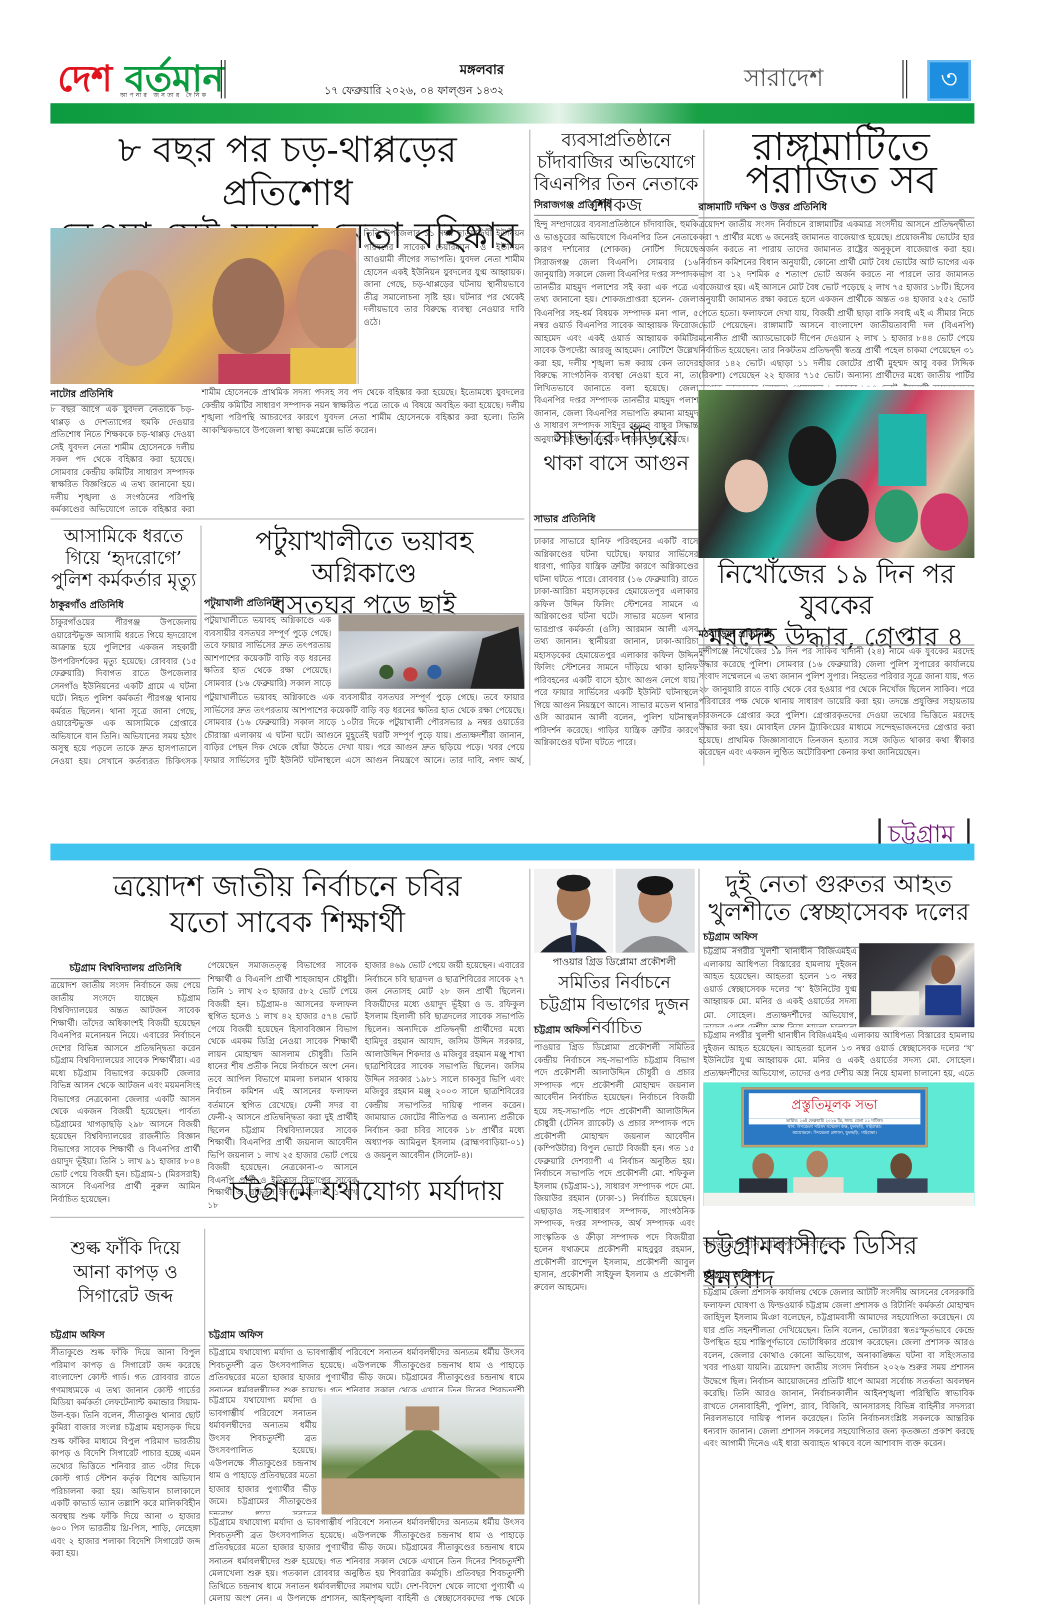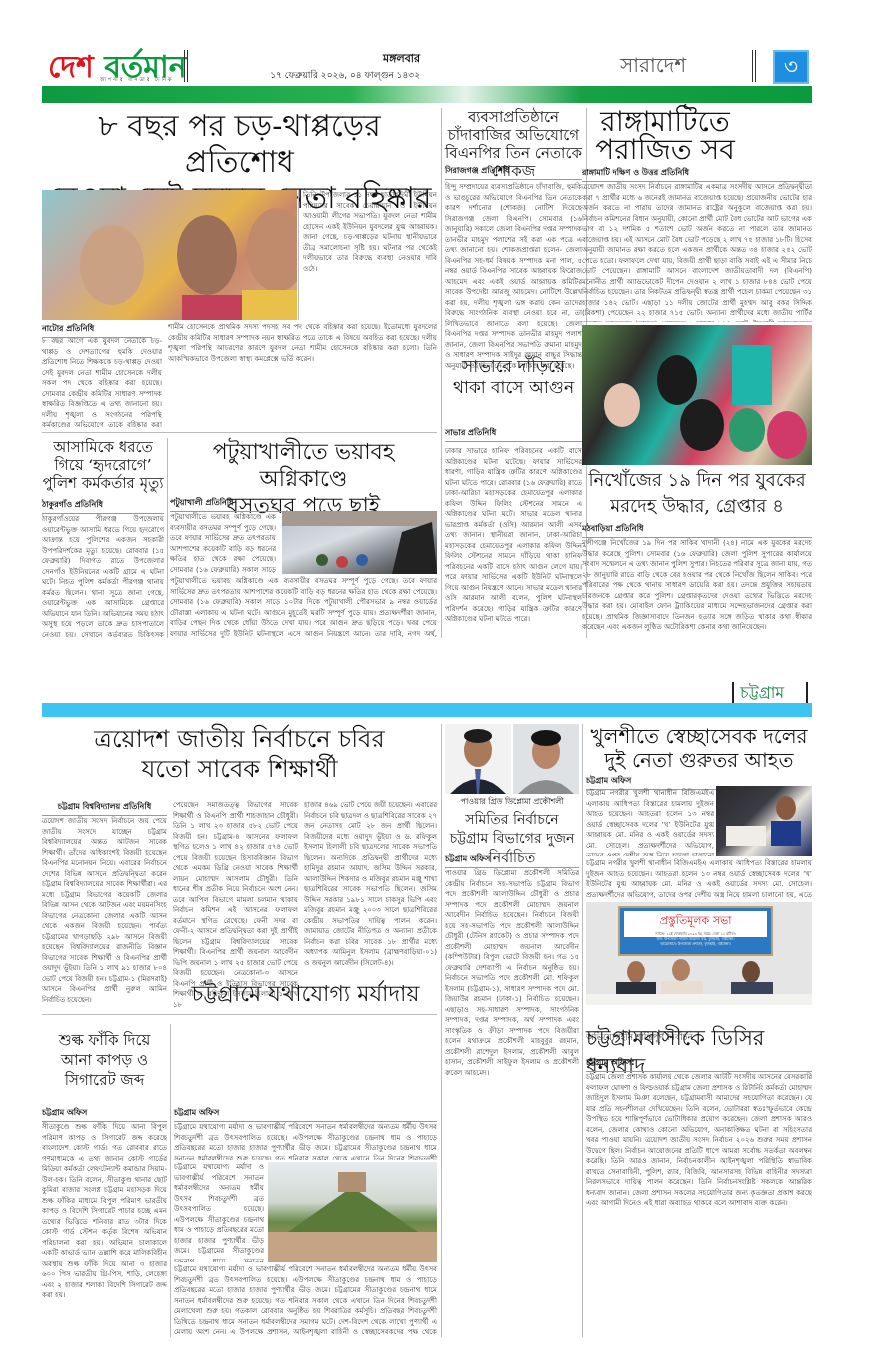--- a/index.html
+++ b/index.html
@@ -17,21 +17,21 @@
 .sec-sep{left:752px;top:50px;width:4px;height:32px;border-left:1px solid #333;border-right:1px solid #333}
 .page-no{left:773px;top:50px;width:36px;height:34px;background:#1d8ee0;border:2px solid #6bbaf0;color:#fff;font-size:22px;text-align:center;line-height:30px}
 .green-bar{left:42px;top:86px;width:770px;height:17px;background:linear-gradient(90deg,#0c9a40 0%,#29b050 40%,#e6f3ea 55%,#18a045 70%,#0a9a3e 100%)}
 .headline{font-family:"DejaVu Serif",serif;color:#111;text-align:center;line-height:1.2}
 .byline{font-size:8px;font-weight:bold;border-bottom:1px solid #999;padding-bottom:2px}
 .body-text{font-size:7px;line-height:10.5px;color:#333;text-align:justify;overflow:hidden}
 .photo{overflow:hidden}
 .rule-v{width:1px;background:#bbb}
 .rule-h{height:1px;background:#bbb}
 .blue-bar{left:42px;top:703px;width:770px;height:14px;background:#3ec4ef}
-.ctg-label{left:740px;top:680px;font-size:16px;color:#15803d;font-family:"DejaVu Serif",serif}
+.ctg-label{left:740px;top:680px;font-size:20px;color:#701a75;font-family:"DejaVu Serif",serif}
 .ctg-sep-l{left:732px;top:682px;width:2px;height:22px;background:#222}
 .ctg-sep-r{left:806px;top:682px;width:2px;height:22px;background:#222}
 .kicker{font-size:9px;color:#333}
 </style>
 </head>
 <body>
 
 <div class="abs masthead-logo">
   <span class="logo-red">দেশ</span>
   <span class="logo-green">বর্তমান</span>
@@ -68,37 +68,37 @@
 <div class="abs rule-v" style="left:441px;top:108px;height:530px;"></div>
 <div class="abs headline" style="left:445px;top:108px;width:137px;font-size:15px;line-height:18px;">ব্যবসাপ্রতিষ্ঠানে চাঁদাবাজির অভিযোগে বিএনপির তিন নেতাকে শোকজ</div>
 <div class="abs byline" style="left:445px;top:164px;width:137px;">সিরাজগঞ্জ প্রতিনিধি</div>
 <div class="abs body-text" style="left:445px;top:182px;width:137px;height:190px;">হিন্দু সম্প্রদায়ের ব্যবসাপ্রতিষ্ঠানে চাঁদাবাজি, হুমকি ও ভাঙচুরের অভিযোগে বিএনপির তিন নেতাকে কারণ দর্শানোর (শোকজ) নোটিশ দিয়েছে সিরাজগঞ্জ জেলা বিএনপি। সোমবার (১৬ জানুয়ারি) সকালে জেলা বিএনপির দপ্তর সম্পাদক তানভীর মাহমুদ পলাশের সই করা এক পত্রে এ তথ্য জানানো হয়। শোকজপ্রাপ্তরা হলেন- জেলা বিএনপির সহ-ধর্ম বিষয়ক সম্পাদক মনা পাল, ৫ নম্বর ওয়ার্ড বিএনপির সাবেক আহ্বায়ক ফিরোজ আহমেদ এবং একই ওয়ার্ড আহ্বায়ক কমিটির সাবেক উপদেষ্টা আরজু আহমেদ। নোটিশে উল্লেখ করা হয়, দলীয় শৃঙ্খলা ভঙ্গ করায় কেন তাদের বিরুদ্ধে সাংগঠনিক ব্যবস্থা নেওয়া হবে না, তা লিখিতভাবে জানাতে বলা হয়েছে। জেলা বিএনপির দপ্তর সম্পাদক তানভীর মাহমুদ পলাশ জানান, জেলা বিএনপির সভাপতি রুমানা মাহমুদ ও সাধারণ সম্পাদক সাইদুর রহমান বাচ্চুর সিদ্ধান্ত অনুযায়ী ওই তিন নেতাকে শোকজ করা হয়েছে।</div>
 
 <div class="abs headline" style="left:445px;top:356px;width:137px;font-size:17px;line-height:21px;">সাভারে দাঁড়িয়ে থাকা বাসে আগুন</div>
 <div class="abs byline" style="left:445px;top:426px;width:137px;">সাভার প্রতিনিধি</div>
 <div class="abs body-text" style="left:445px;top:446px;width:137px;height:190px;">ঢাকার সাভারে হানিফ পরিবহনের একটি বাসে অগ্নিকাণ্ডের ঘটনা ঘটেছে। ফায়ার সার্ভিসের ধারণা, গাড়ির যান্ত্রিক ত্রুটির কারণে অগ্নিকাণ্ডের ঘটনা ঘটতে পারে। রোববার (১৬ ফেব্রুয়ারি) রাতে ঢাকা-আরিচা মহাসড়কের হেমায়েতপুর এলাকার কফিল উদ্দিন ফিলিং স্টেশনের সামনে এ অগ্নিকাণ্ডের ঘটনা ঘটে। সাভার মডেল থানার ভারপ্রাপ্ত কর্মকর্তা (ওসি) আরমান আলী এসব তথ্য জানান। স্থানীয়রা জানান, ঢাকা-আরিচা মহাসড়কের হেমায়েতপুর এলাকার কফিল উদ্দিন ফিলিং স্টেশনের সামনে দাঁড়িয়ে থাকা হানিফ পরিবহনের একটি বাসে হঠাৎ আগুন লেগে যায়। পরে ফায়ার সার্ভিসের একটি ইউনিট ঘটনাস্থলে গিয়ে আগুন নিয়ন্ত্রণে আনে। সাভার মডেল থানার ওসি আরমান আলী বলেন, পুলিশ ঘটনাস্থল পরিদর্শন করেছে। গাড়ির যান্ত্রিক ত্রুটির কারণে অগ্নিকাণ্ডের ঘটনা ঘটতে পারে।</div>
 
 <div class="abs rule-v" style="left:586px;top:108px;height:530px;"></div>
-<div class="abs headline" style="left:554px;top:108px;width:222px;font-size:28px;line-height:28px;text-align:center;">
+<div class="abs headline" style="left:590px;top:108px;width:222px;font-size:32px;line-height:28px;text-align:center;">
   <div>রাঙ্গামাটিতে পরাজিত সব</div>
 </div>
 <div class="abs byline" style="left:582px;top:166px;width:230px;">রাঙ্গামাটি দক্ষিণ ও উত্তর প্রতিনিধি</div>
 <div class="abs body-text" style="left:582px;top:182px;width:230px;height:140px;">ত্রয়োদশ জাতীয় সংসদ নির্বাচনে রাঙ্গামাটির একমাত্র সংসদীয় আসনে প্রতিদ্বন্দ্বীতা করা ৭ প্রার্থীর মধ্যে ৬ জনেরই জামানত বাজেয়াপ্ত হয়েছে। প্রয়োজনীয় ভোটের হার অর্জন করতে না পারায় তাদের জামানত রাষ্ট্রের অনুকূলে বাজেয়াপ্ত করা হয়। নির্বাচন কমিশনের বিধান অনুযায়ী, কোনো প্রার্থী মোট বৈধ ভোটের আট ভাগের এক ভাগ বা ১২ দশমিক ৫ শতাংশ ভোট অর্জন করতে না পারলে তার জামানত বাজেয়াপ্ত হয়। এই আসনে মোট বৈধ ভোট পড়েছে ২ লাখ ৭৫ হাজার ১৮টি। হিসেব অনুযায়ী জামানত রক্ষা করতে হলে একজন প্রার্থীকে অন্তত ৩৪ হাজার ২৫২ ভোট পেতে হতো। ফলাফলে দেখা যায়, বিজয়ী প্রার্থী ছাড়া বাকি সবাই এই এ সীমার নিচে ভোট পেয়েছেন। রাঙ্গামাটি আসনে বাংলাদেশ জাতীয়তাবাদী দল (বিএনপি) মনোনীত প্রার্থী অ্যাডভোকেট দীপেন দেওয়ান ২ লাখ ১ হাজার ৮৪৪ ভোট পেয়ে নির্বাচিত হয়েছেন। তার নিকটতম প্রতিদ্বন্দ্বী স্বতন্ত্র প্রার্থী পহেল চাকমা পেয়েছেন ৩১ হাজার ১৪২ ভোট। এছাড়া ১১ দলীয় জোটের প্রার্থী মুহম্মদ আবু বকর সিদ্দিক (রিকশা) পেয়েছেন ২২ হাজার ৭১৫ ভোট। অন্যান্য প্রার্থীদের মধ্যে জাতীয় পার্টির অশোক তালুকদার (লাঙ্গল) পেয়েছেন ২ হাজার ৯৭৪ ভোট, ইসলামী আন্দোলনের মো. জসিম উদ্দিন (হাতপাখা) পেয়েছেন ৩ হাজার ৬৭২ ভোট, জুই চাকমা (ফেলনা) পেয়েছেন ১ হাজার ৭০ ভোট এবং মিঠু চাকমা (ট্রাক) পেয়েছেন ৪৪৯ ভোট।</div>
 
 <div class="abs photo" style="left:582px;top:325px;width:230px;height:140px;background:linear-gradient(120deg,#5c8a4a 0%,#2a2a2a 25%,#20b0a0 45%,#d04060 60%,#e0c8b0 80%,#506040 100%);">
   <svg width="230" height="140">
     <ellipse cx="40" cy="80" rx="18" ry="22" fill="#e6c2b0"></ellipse>
     <ellipse cx="95" cy="55" rx="20" ry="25" fill="#1a1a1a"></ellipse>
     <ellipse cx="120" cy="100" rx="22" ry="26" fill="#1d1d1d"></ellipse>
     <ellipse cx="165" cy="105" rx="18" ry="22" fill="#2c9a6c"></ellipse>
     <ellipse cx="205" cy="110" rx="20" ry="24" fill="#d03a6a"></ellipse>
     <rect x="150" y="20" width="40" height="60" fill="#1fb5ab"></rect>
   </svg>
 </div>
-<div class="abs headline" style="left:582px;top:467px;width:230px;font-size:18px;line-height:26px;">
+<div class="abs headline" style="left:582px;top:467px;width:230px;font-size:22px;line-height:26px;">
   <div>নিখোঁজের ১৯ দিন পর যুবকের</div>
   <div>মরদেহ উদ্ধার, গ্রেপ্তার ৪</div>
 </div>
 <div class="abs byline" style="left:582px;top:522px;width:230px;">মঠবাড়িয়া প্রতিনিধি</div>
 <div class="abs body-text" style="left:582px;top:538px;width:230px;height:100px;">মুন্সীগঞ্জে নিখোঁজের ১৯ দিন পর সাকিব খাদানী (২৪) নামে এক যুবকের মরদেহ উদ্ধার করেছে পুলিশ। সোমবার (১৬ ফেব্রুয়ারি) জেলা পুলিশ সুপারের কার্যালয়ে সংবাদ সম্মেলনে এ তথ্য জানান পুলিশ সুপার। নিহতের পরিবার সূত্রে জানা যায়, গত ২৮ জানুয়ারি রাতে বাড়ি থেকে বের হওয়ার পর থেকে নিখোঁজ ছিলেন সাকিব। পরে পরিবারের পক্ষ থেকে থানায় সাধারণ ডায়েরি করা হয়। তদন্তে প্রযুক্তির সহায়তায় চারজনকে গ্রেপ্তার করে পুলিশ। গ্রেপ্তারকৃতদের দেওয়া তথ্যের ভিত্তিতে মরদেহ উদ্ধার করা হয়। মোবাইল ফোন ট্র্যাকিংয়ের মাধ্যমে সন্দেহভাজনদের গ্রেপ্তার করা হয়েছে। প্রাথমিক জিজ্ঞাসাবাদে তিনজন হত্যার সঙ্গে জড়িত থাকার কথা স্বীকার করেছেন এবং একজন লুণ্ঠিত অটোরিকশা কেনার কথা জানিয়েছেন।</div>
 
 <div class="abs headline" style="left:42px;top:438px;width:122px;font-size:15px;line-height:18px;">আসামিকে ধরতে গিয়ে ‘হৃদরোগে’ পুলিশ কর্মকর্তার মৃত্যু</div>
 <div class="abs byline" style="left:42px;top:498px;width:122px;">ঠাকুরগাঁও প্রতিনিধি</div>
 <div class="abs body-text" style="left:42px;top:514px;width:122px;height:124px;">ঠাকুরগাঁওয়ের পীরগঞ্জ উপজেলায় ওয়ারেন্টভুক্ত আসামি ধরতে গিয়ে হৃদরোগে আক্রান্ত হয়ে পুলিশের একজন সহকারী উপপরিদর্শকের মৃত্যু হয়েছে। রোববার (১৫ ফেব্রুয়ারি) দিবাগত রাতে উপজেলার সেনগাঁও ইউনিয়নের একটি গ্রামে এ ঘটনা ঘটে। নিহত পুলিশ কর্মকর্তা পীরগঞ্জ থানায় কর্মরত ছিলেন। থানা সূত্রে জানা গেছে, ওয়ারেন্টভুক্ত এক আসামিকে গ্রেপ্তারে অভিযানে যান তিনি। অভিযানের সময় হঠাৎ অসুস্থ হয়ে পড়লে তাকে দ্রুত হাসপাতালে নেওয়া হয়। সেখানে কর্তব্যরত চিকিৎসক তাকে মৃত ঘোষণা করেন। চিকিৎসকের প্রাথমিক ধারণা, তিনি হৃদরোগে আক্রান্ত হয়েছিলেন। ময়নাতদন্ত শেষে মৃত্যুর সঠিক কারণ নিশ্চিত হতে হবে বলে জানান তিনি।</div>
 <div class="abs rule-v" style="left:167px;top:438px;height:200px;"></div>
@@ -171,35 +171,35 @@
     <path d="M5 70 Q33 42 61 70Z" fill="#8a8c8e"></path>
   </svg>
 </div>
 <div class="abs headline" style="left:445px;top:796px;width:134px;font-size:8px;line-height:12px;">পাওয়ার গ্রিড ডিপ্লোমা প্রকৌশলী</div>
 <div class="abs headline" style="left:445px;top:810px;width:134px;font-size:14px;line-height:19px;">সমিতির নির্বাচনে চট্টগ্রাম বিভাগের দুজন নির্বাচিত</div>
 <div class="abs byline" style="left:445px;top:852px;width:134px;">চট্টগ্রাম অফিস</div>
 <div class="abs body-text" style="left:445px;top:868px;width:134px;height:469px;">পাওয়ার গ্রিড ডিপ্লোমা প্রকৌশলী সমিতির কেন্দ্রীয় নির্বাচনে সহ-সভাপতি চট্টগ্রাম বিভাগ পদে প্রকৌশলী আলাউদ্দিন চৌধুরী ও প্রচার সম্পাদক পদে প্রকৌশলী মোহাম্মদ জয়নাল আবেদীন নির্বাচিত হয়েছেন। নির্বাচনে বিজয়ী হয়ে সহ-সভাপতি পদে প্রকৌশলী আলাউদ্দিন চৌধুরী (টেনিস র‍্যাকেট) ও প্রচার সম্পাদক পদে প্রকৌশলী মোহাম্মদ জয়নাল আবেদীন (কম্পিউটার) বিপুল ভোটে বিজয়ী হন। গত ১৫ ফেব্রুয়ারি দেশব্যাপী এ নির্বাচন অনুষ্ঠিত হয়। নির্বাচনে সভাপতি পদে প্রকৌশলী মো. শফিকুল ইসলাম (চট্টগ্রাম-১), সাধারণ সম্পাদক পদে মো. জিয়াউর রহমান (ঢাকা-১) নির্বাচিত হয়েছেন। এছাড়াও সহ-সাধারণ সম্পাদক, সাংগঠনিক সম্পাদক, দপ্তর সম্পাদক, অর্থ সম্পাদক এবং সাংস্কৃতিক ও ক্রীড়া সম্পাদক পদে বিজয়ীরা হলেন যথাক্রমে প্রকৌশলী মাহবুবুর রহমান, প্রকৌশলী রাশেদুল ইসলাম, প্রকৌশলী আবুল হাসান, প্রকৌশলী সাইফুল ইসলাম ও প্রকৌশলী রুবেল আহমেদ।</div>
 
 <div class="abs rule-v" style="left:582px;top:724px;height:613px;"></div>
 <div class="abs headline" style="left:586px;top:724px;width:226px;font-size:20px;line-height:24px;">
+  <div>দুই নেতা গুরুতর আহত</div>
   <div>খুলশীতে স্বেচ্ছাসেবক দলের</div>
-  <div>দুই নেতা গুরুতর আহত</div>
 </div>
 <div class="abs byline" style="left:586px;top:774px;width:130px;">চট্টগ্রাম অফিস</div>
 <div class="abs body-text" style="left:586px;top:788px;width:128px;height:68px;">চট্টগ্রাম নগরীর খুলশী থানাধীন বিজিএমইএ এলাকায় আধিপত্য বিস্তারের হামলায় দুইজন আহত হয়েছেন। আহতরা হলেন ১৩ নম্বর ওয়ার্ড স্বেচ্ছাসেবক দলের ‘খ’ ইউনিটের যুগ্ম আহ্বায়ক মো. মনির ও একই ওয়ার্ডের সদস্য মো. সোহেল। প্রত্যক্ষদর্শীদের অভিযোগ, তাদের ওপর দেশীয় অস্ত্র নিয়ে হামলা চালানো হয়, এতে তারা গুরুতর আহত হন। স্থানীয়রা জানান, রক্তাক্ত অবস্থায় দুজনকে উদ্ধার করে চট্টগ্রাম মেডিকেল কলেজ হাসপাতালে ভর্তি করা হয়েছে। বর্তমানে তারা চিকিৎসাধীন রয়েছেন। ঘটনার পর এলাকায় উত্তেজনা বিরাজ করছে। সম্ভাব্য অপ্রীতিকর পরিস্থিতি এড়াতে এলাকায় অতিরিক্ত পুলিশ মোতায়েন করা হয়েছে। খুলশী থানার ওসি মো. জাহিদুল ইসলাম জানান, এ ঘটনায় দুই পক্ষ লিখিত অভিযোগ করেছে। আমরা তদন্ত করে জড়িতদের বিরুদ্ধে আইনগত ব্যবস্থা নিচ্ছি।</div>
 <div class="abs photo" style="left:716px;top:786px;width:96px;height:70px;background:linear-gradient(135deg,#2a2a2e 0%,#3c3c44 40%,#e8e4dc 60%,#1c2a60 100%);">
   <svg width="96" height="70">
     <ellipse cx="70" cy="22" rx="10" ry="12" fill="#8a5a40"></ellipse>
     <rect x="10" y="40" width="40" height="20" fill="#f0ece6"></rect>
     <rect x="55" y="35" width="30" height="25" fill="#1e3a8a"></rect>
   </svg>
 </div>
 <div class="abs body-text" style="left:586px;top:858px;width:226px;height:40px;">চট্টগ্রাম নগরীর খুলশী থানাধীন বিজিএমইএ এলাকায় আধিপত্য বিস্তারের হামলায় দুইজন আহত হয়েছেন। আহতরা হলেন ১৩ নম্বর ওয়ার্ড স্বেচ্ছাসেবক দলের ‘খ’ ইউনিটের যুগ্ম আহ্বায়ক মো. মনির ও একই ওয়ার্ডের সদস্য মো. সোহেল। প্রত্যক্ষদর্শীদের অভিযোগ, তাদের ওপর দেশীয় অস্ত্র নিয়ে হামলা চালানো হয়, এতে তারা গুরুতর আহত হন। স্থানীয়রা জানান, রক্তাক্ত অবস্থায় দুজনকে উদ্ধার করে চট্টগ্রাম মেডিকেল কলেজ হাসপাতালে ভর্তি করা হয়েছে। বর্তমানে তারা চিকিৎসাধীন রয়েছেন। ঘটনার পর এলাকায় উত্তেজনা বিরাজ করছে। সম্ভাব্য অপ্রীতিকর পরিস্থিতি এড়াতে এলাকায় অতিরিক্ত পুলিশ মোতায়েন করা হয়েছে। খুলশী থানার ওসি মো. জাহিদুল ইসলাম জানান, এ ঘটনায় দুই পক্ষ লিখিত অভিযোগ করেছে। আমরা তদন্ত করে জড়িতদের বিরুদ্ধে আইনগত ব্যবস্থা নিচ্ছি।</div>
 
-<div class="abs photo" style="left:586px;top:902px;width:226px;height:103px;background:#e5e5e5;">
+<div class="abs photo" style="left:586px;top:902px;width:226px;height:103px;background:#5eead4;">
   <div style="position:absolute;left:32px;top:4px;width:155px;height:50px;background:#2b78c4;border:2px solid #bba070;">
     <div style="background:#fff;margin:3px 4px 0;padding:1px;text-align:center;font-size:11px;color:#d0202a;font-family:'DejaVu Serif',serif;">প্রস্তুতিমূলক সভা</div>
     <div style="background:#fff;margin:0 4px;font-size:3.5px;text-align:center;color:#333;">তারিখ: ১৬ই ফেব্রুয়ারি ২০২৬ খ্রি, সময়: বেলা ১১ ঘটিকা।</div>
     <div style="font-size:3.5px;text-align:center;color:#fff;">স্থান: উপজেলা পরিষদ সম্মেলন কক্ষ, ফুলছড়ি, গাইবান্ধা।</div>
     <div style="font-size:3.5px;text-align:center;color:#fff;">আয়োজনে: উপজেলা প্রশাসন, ফুলছড়ি, গাইবান্ধা।</div>
   </div>
   <svg width="226" height="103" style="position:absolute;left:0;top:0">
     <ellipse cx="50" cy="70" rx="9" ry="11" fill="#a07050"></ellipse>
     <rect x="30" y="80" width="40" height="23" fill="#2a2f3a"></rect>
     <ellipse cx="95" cy="68" rx="9" ry="11" fill="#b08060"></ellipse>

